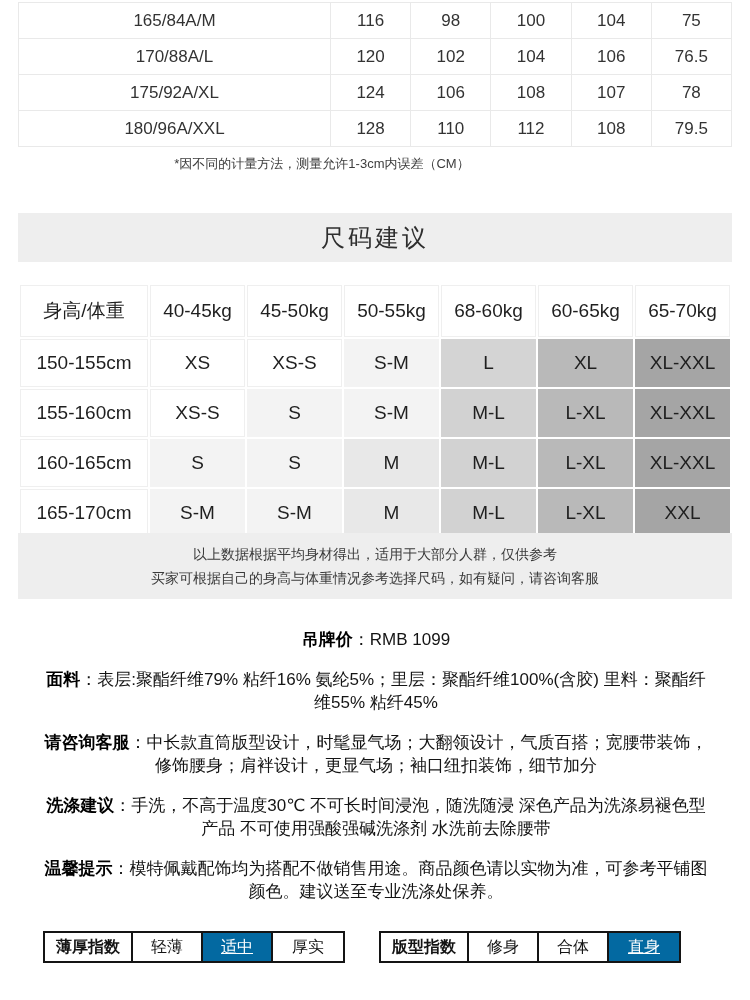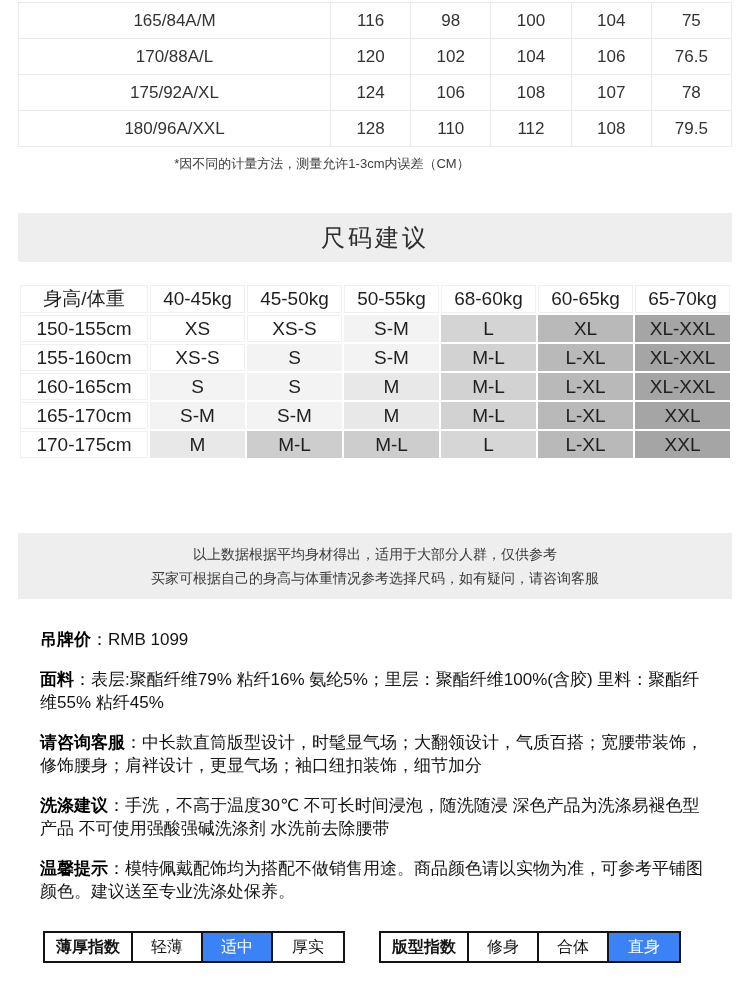--- a/index.html
+++ b/index.html
@@ -34,56 +34,56 @@
   }
 
   
   .sgtable {
     position:absolute; left:18px; top:283px; width:714px;
     border-collapse:separate; border-spacing:2px; table-layout:fixed;
   }
   .sgtable col.c-h { width:128px; }
   .sgtable col.c-w { width:95px; }
   .sgtable td {
-    box-sizing:border-box; height:27px; padding:0;
+    box-sizing:border-box; height:27px; padding:12px;
     text-align:center; vertical-align:middle;
     font-size:19px; font-weight:400; color:#1f1f1f;
   }
   .sgtable td.white { background:#ffffff; border:1px solid #efefef; }
 
   .notebox {
     position:absolute; left:18px; top:533px; width:714px; height:66px;
     background:#eeeeee; display:flex; flex-direction:column;
     align-items:center; justify-content:center; gap:3px;
     font-size:14px; color:#3a3a3a; line-height:21px;
   }
 
   .details {
     position:absolute; left:40px; top:628px; width:672px;
     font-size:17px; line-height:23px; color:#141414;
   }
-  .details p { margin:0 0 17px 0; }
+  .details p { margin:0 0 17px 0;text-align:center; }
   .details .lbl { font-weight:700; color:#000; }
 
   
   .bars { position:absolute; left:0; top:931px; width:750px; height:32px; }
   .index-bar {
     position:absolute; top:0; height:32px; box-sizing:border-box;
     display:flex; border:2px solid #141414; background:#fff;
   }
   .bars .index-bar:nth-of-type(1) { left:43px; }
   .bars .index-bar:nth-of-type(2) { left:379px; }
   .index-cell {
     box-sizing:border-box; display:flex; align-items:center; justify-content:center;
     font-size:16px; color:#141414;
   }
   .index-label { width:88px; font-weight:700; border-right:2px solid #141414; }
   .index-option { width:70px; border-right:2px solid #141414; }
   .index-option:last-child { border-right:none; }
-  .index-option.active { background:#3b82f6; color:#fff; }
+  .index-option.active { background:#0369a1; color:#fff;text-decoration:underline; }
 </style>
 </head>
 <body>
 
 <div class="page">
 
   <table class="mtable">
     <colgroup>
         <col class="c-size">
         <col>

